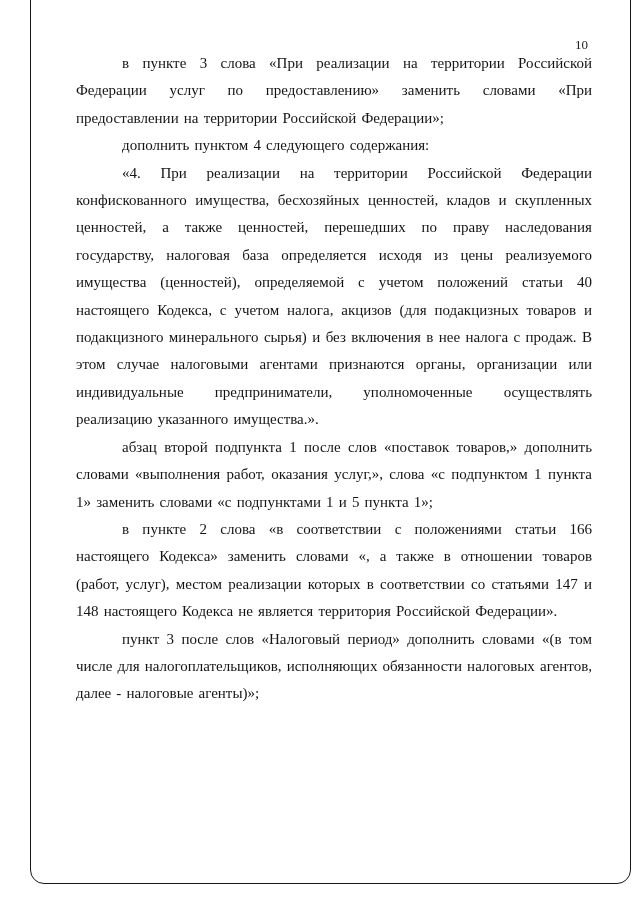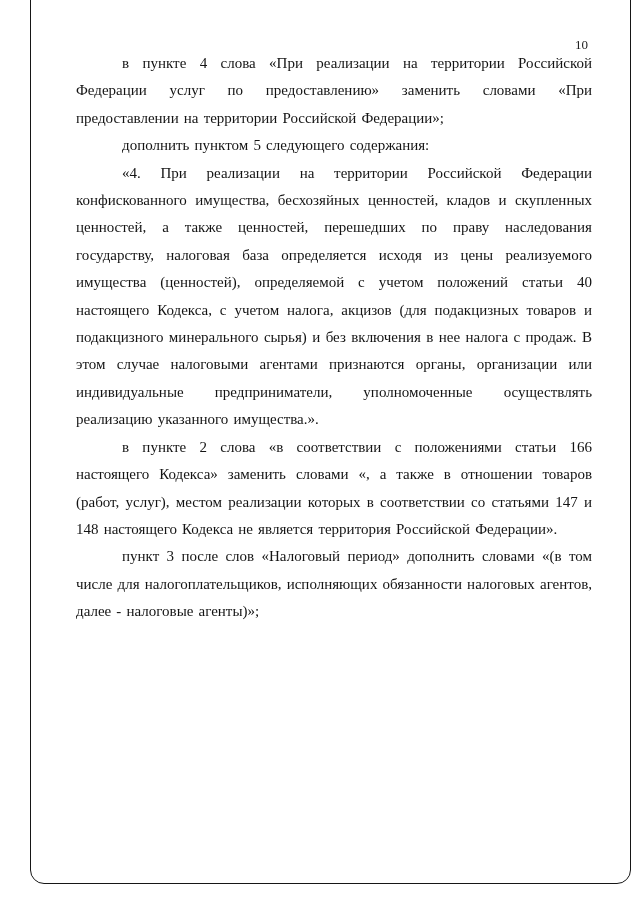--- a/index.html
+++ b/index.html
@@ -50,19 +50,20 @@
     word-spacing: 1.4px;
   }
 </style>
 </head>
 <body>
 
 <div class="page">
   <div class="frame"></div>
   <div class="page-number">10</div>
   <div class="doc-body" id="doc-body">
-      <p class="para">в пункте 4 слова «При реализации на территории Российской Федерации услуг по предоставлению» заменить словами «При предоставлении на территории Российской Федерации»;</p>
-      <p class="para">дополнить пунктом 5 следующего содержания:</p>
+      <p class="para">в пункте 3 слова «При реализации на территории Российской Федерации услуг по предоставлению» заменить словами «При предоставлении на территории Российской Федерации»;</p>
+      <p class="para">дополнить пунктом 4 следующего содержания:</p>
       <p class="para">«4. При реализации на территории Российской Федерации конфискованного имущества, бесхозяйных ценностей, кладов и скупленных ценностей, а также ценностей, перешедших по праву наследования государству, налоговая база определяется исходя из цены реализуемого имущества (ценностей), определяемой с учетом положений статьи 40 настоящего Кодекса, с учетом налога, акцизов (для подакцизных товаров и подакцизного минерального сырья) и без включения в нее налога с продаж. В этом случае налоговыми агентами признаются органы, организации или индивидуальные предприниматели, уполномоченные осуществлять реализацию указанного имущества.».</p>
+      <p class="para">абзац второй подпункта 1 после слов «поставок товаров,» дополнить словами «выполнения работ, оказания услуг,», слова «с подпунктом 1 пункта 1» заменить словами «с подпунктами 1 и 5 пункта 1»;</p>
       <p class="para">в пункте 2 слова «в соответствии с положениями статьи 166 настоящего Кодекса» заменить словами «, а также в отношении товаров (работ, услуг), местом реализации которых в соответствии со статьями 147 и 148 настоящего Кодекса не является территория Российской Федерации».</p>
       <p class="para">пункт 3 после слов «Налоговый период» дополнить словами «(в том числе для налогоплательщиков, исполняющих обязанности налоговых агентов, далее - налоговые агенты)»;</p>
     </div>
 </div>
 
 </body></html>

